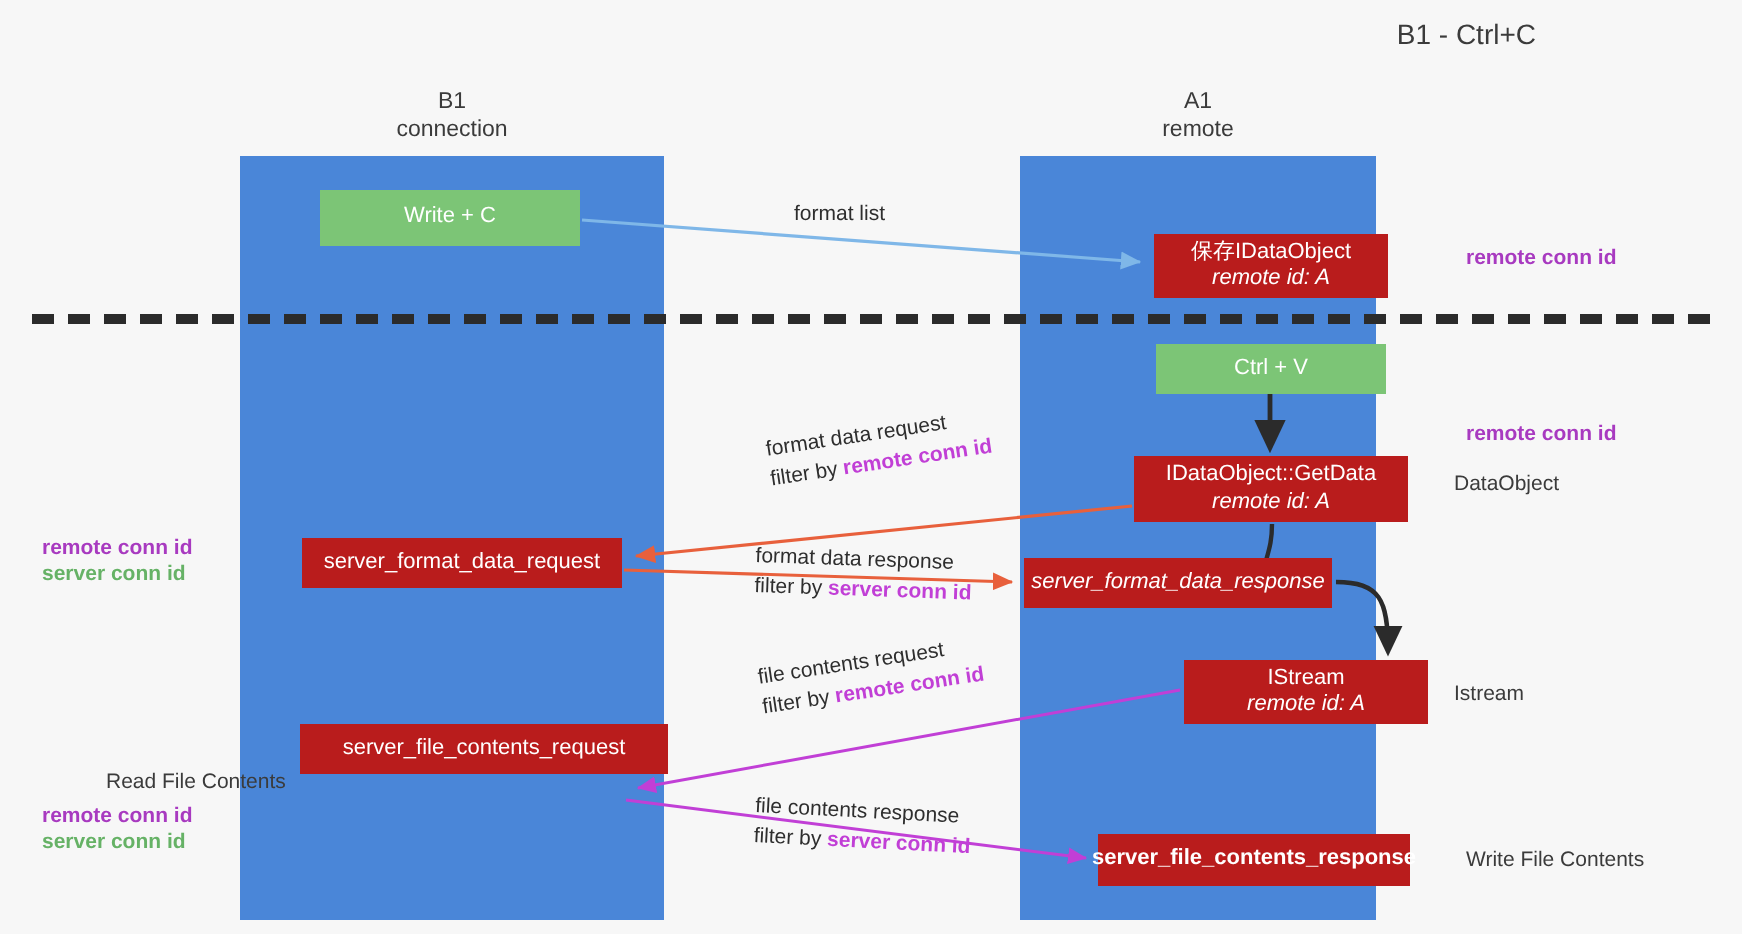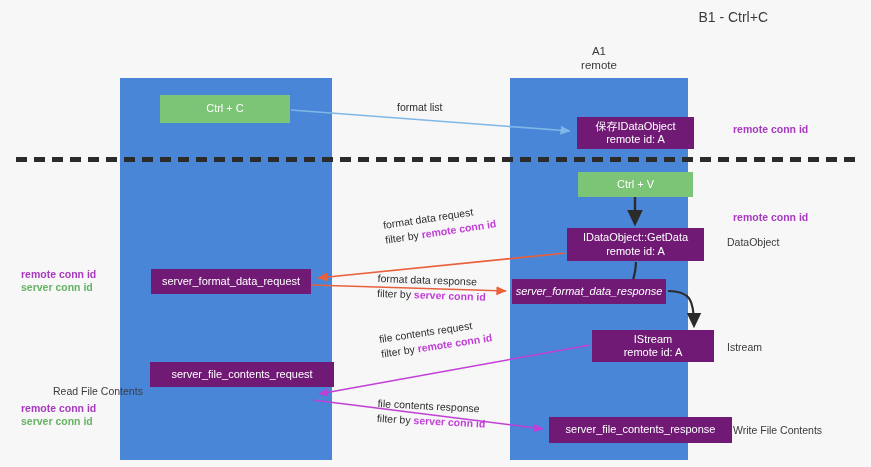--- a/index.html
+++ b/index.html
@@ -68,32 +68,32 @@
     align-items: center;
     justify-content: center;
     color: #ffffff;
     font-size: 11px;
     line-height: 13.5px;
     text-align: center;
     box-sizing: border-box;
     padding: 2px 4px;
   }
   .node.green  { background: #7cc576; }
-  .node.orange { background: #701a75; }
-  .node .l2 { display: block; }
+  .node.orange { background: #b91c1c; }
+  .node .l2 { display: block; font-style: italic; }
 
   #node-ctrlc   { left: 160px; top: 95px;  width: 130px; height: 28px; }
   #node-saveido { left: 577px; top: 117px; width: 117px; height: 32px; }
   #node-ctrlv   { left: 578px; top: 172px; width: 115px; height: 25px; }
   #node-getdata { left: 567px; top: 228px; width: 137px; height: 33px; }
   #node-sfdreq  { left: 151px; top: 269px; width: 160px; height: 25px; }
   #node-sfdres  { left: 512px; top: 279px; width: 154px; height: 25px; font-style: italic; }
   #node-istream { left: 592px; top: 330px; width: 122px; height: 32px; }
   #node-sfcreq  { left: 150px; top: 362px; width: 184px; height: 25px; }
-  #node-sfcres  { left: 549px; top: 417px; width: 183px; height: 26px; }
+  #node-sfcres  { left: 549px; top: 417px; width: 156px; height: 26px; font-weight: bold; }
 
   
   .side-label {
     position: absolute;
     font-size: 10.5px;
     line-height: 13px;
   }
   .bold-purple { color: #a83ac0; font-weight: bold; }
   .bold-green  { color: #66b266; font-weight: bold; }
   .plain-dark  { color: #3b3b3b; }
@@ -136,20 +136,24 @@
 </style>
 </head>
 <body>
 
 <div id="stage">
 
   <div id="title">
     <span>B1 - Ctrl+C</span>
   </div>
 
+  <div id="header-b1" class="lane-header">
+    <span class="l1">B1</span>
+    <span class="l2">connection</span>
+  </div>
   <div id="header-a1" class="lane-header">
     <span class="l1">A1</span>
     <span class="l2">remote</span>
   </div>
 
   <div id="lane-b1" class="lane"></div>
   <div id="lane-a1" class="lane"></div>
 
   <svg id="edges" viewBox="0 0 871 467">
     <defs>
@@ -180,21 +184,21 @@
     <path d="M 636 262 C 636 272, 634 276, 632 284" stroke="#2b2b2b" stroke-width="2.2" fill="none"></path>
 
     <line x1="590" y1="345" x2="319" y2="394" stroke="#c13fd6" stroke-width="1.5" marker-end="url(#ah-magenta)"></line>
 
     <line x1="313" y1="400" x2="543" y2="429" stroke="#c13fd6" stroke-width="1.5" marker-end="url(#ah-magenta)"></line>
   </svg>
 
   <div id="divider"></div>
 
   <div id="node-ctrlc" class="node green">
-    <span>Ctrl + C</span>
+    <span>Write + C</span>
   </div>
 
   <div id="node-saveido" class="node orange">
     <span>保存IDataObject</span>
     <span class="l2">remote id: A</span>
   </div>
 
   <div id="node-ctrlv" class="node green">
     <span>Ctrl + V</span>
   </div>

